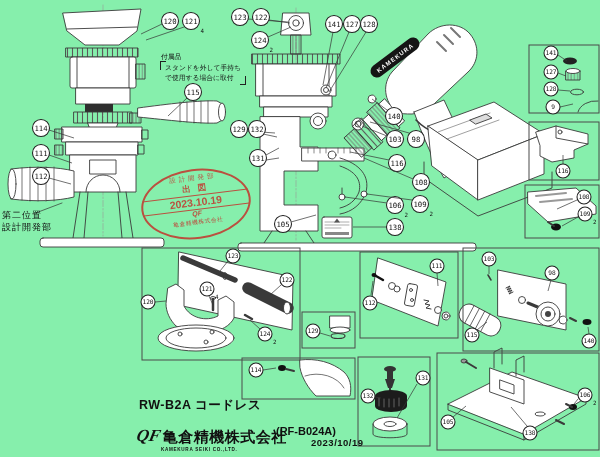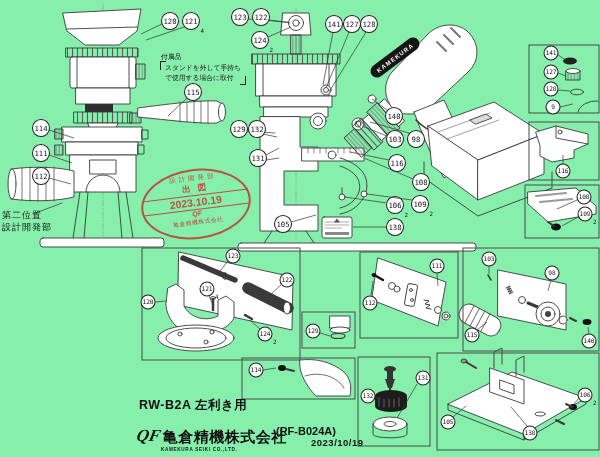--- a/index.html
+++ b/index.html
@@ -527,21 +527,21 @@
   <div class="brand">KAMEKURA</div>
 
   <div class="stamp">
     <div class="stamp-dept">設計開発部</div>
     <div class="stamp-action">出図</div>
     <div class="stamp-band">2023.10.19</div>
     <div class="stamp-logo">QF</div>
     <div class="stamp-company">亀倉精機株式会社</div>
   </div>
 
-  <div class="txt t-model">RW-B2A 左利き用</div>
+  <div class="txt t-model">RW-B2A コードレス</div>
   <div class="txt t-logo-row">
     <span class="t-mark">QF</span>
     <span class="t-company">亀倉精機株式会社</span>
   </div>
   <div class="txt t-company-en">KAMEKURA SEIKI CO.,LTD.</div>
   <div class="txt t-doc">(RF-B024A)</div>
   <div class="txt t-date">2023/10/19</div>
 
 </div>
 

